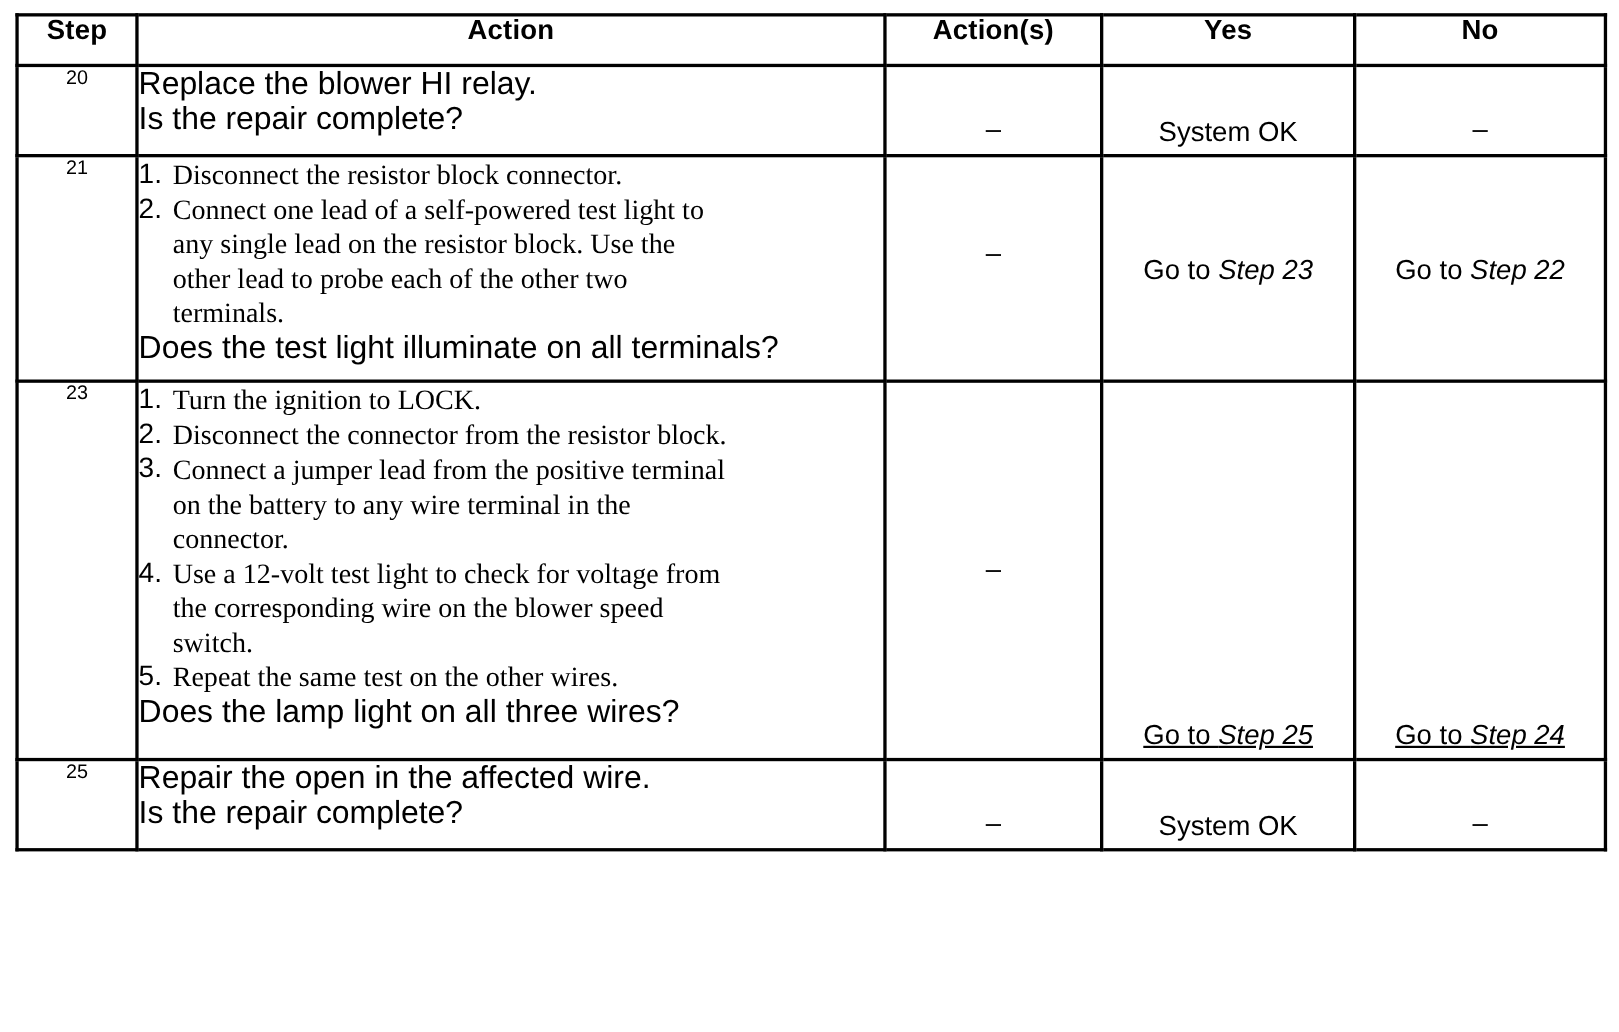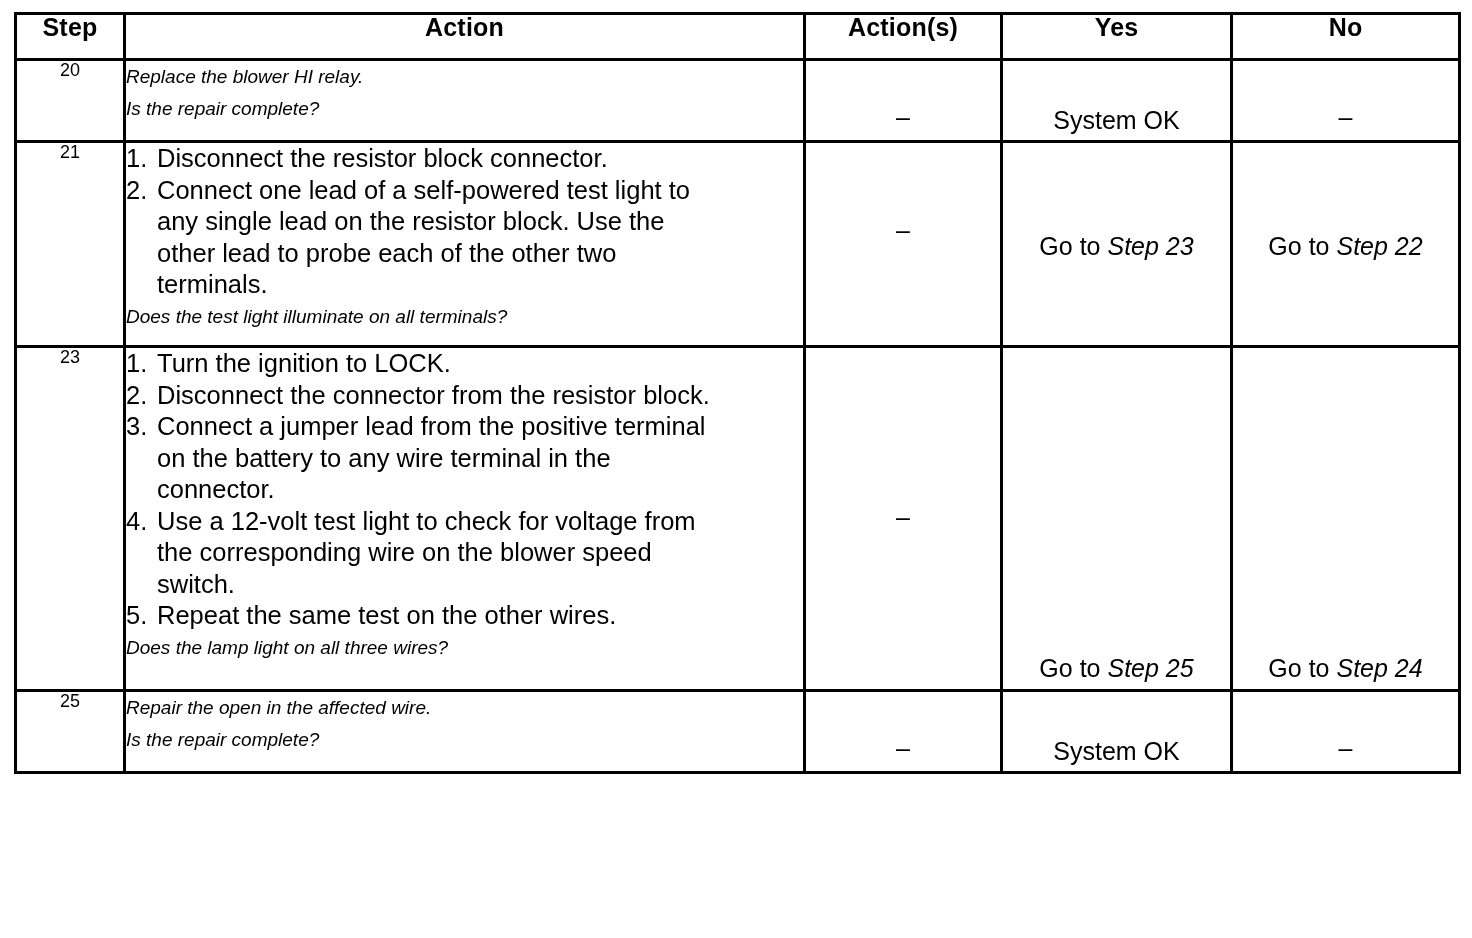--- a/index.html
+++ b/index.html
@@ -68,37 +68,37 @@
     line-height: 1;
   }
 
   
   td.action-cell {
     padding: 7px 10px 8px 14px;
     vertical-align: top;
   }
 
   .action-line {
-    font-size: 19px;
+    font-size: 29px;
     line-height: 31.5px;
     white-space: nowrap;
-    font-style: italic;
   }
 
   .num-item {
     display: flex;
     font-size: 25.5px;
     line-height: 31.5px;
   }
   .num-item .marker {
     flex: 0 0 auto;
     width: 31px;
   }
   .num-item .body {
     flex: 1 1 auto;
+    font-family: Liberation Serif, serif;
   }
 
   
   td.val-cell,
   td.yes-cell,
   td.no-cell {
     text-align: center;
     font-size: 25px;
     line-height: 31.5px;
   }
@@ -118,20 +118,21 @@
     padding-top: 88px;
   }
   
   .align-mid23 {
     display: block;
     padding-top: 157px;
   }
   .align-bottom23 {
     display: block;
     padding-top: 305px;
+    text-decoration: underline;
   }
 
   .dash {
     font-size: 25px;
     line-height: 1;
   }
 
   .goto em {
     font-style: italic;
   }

